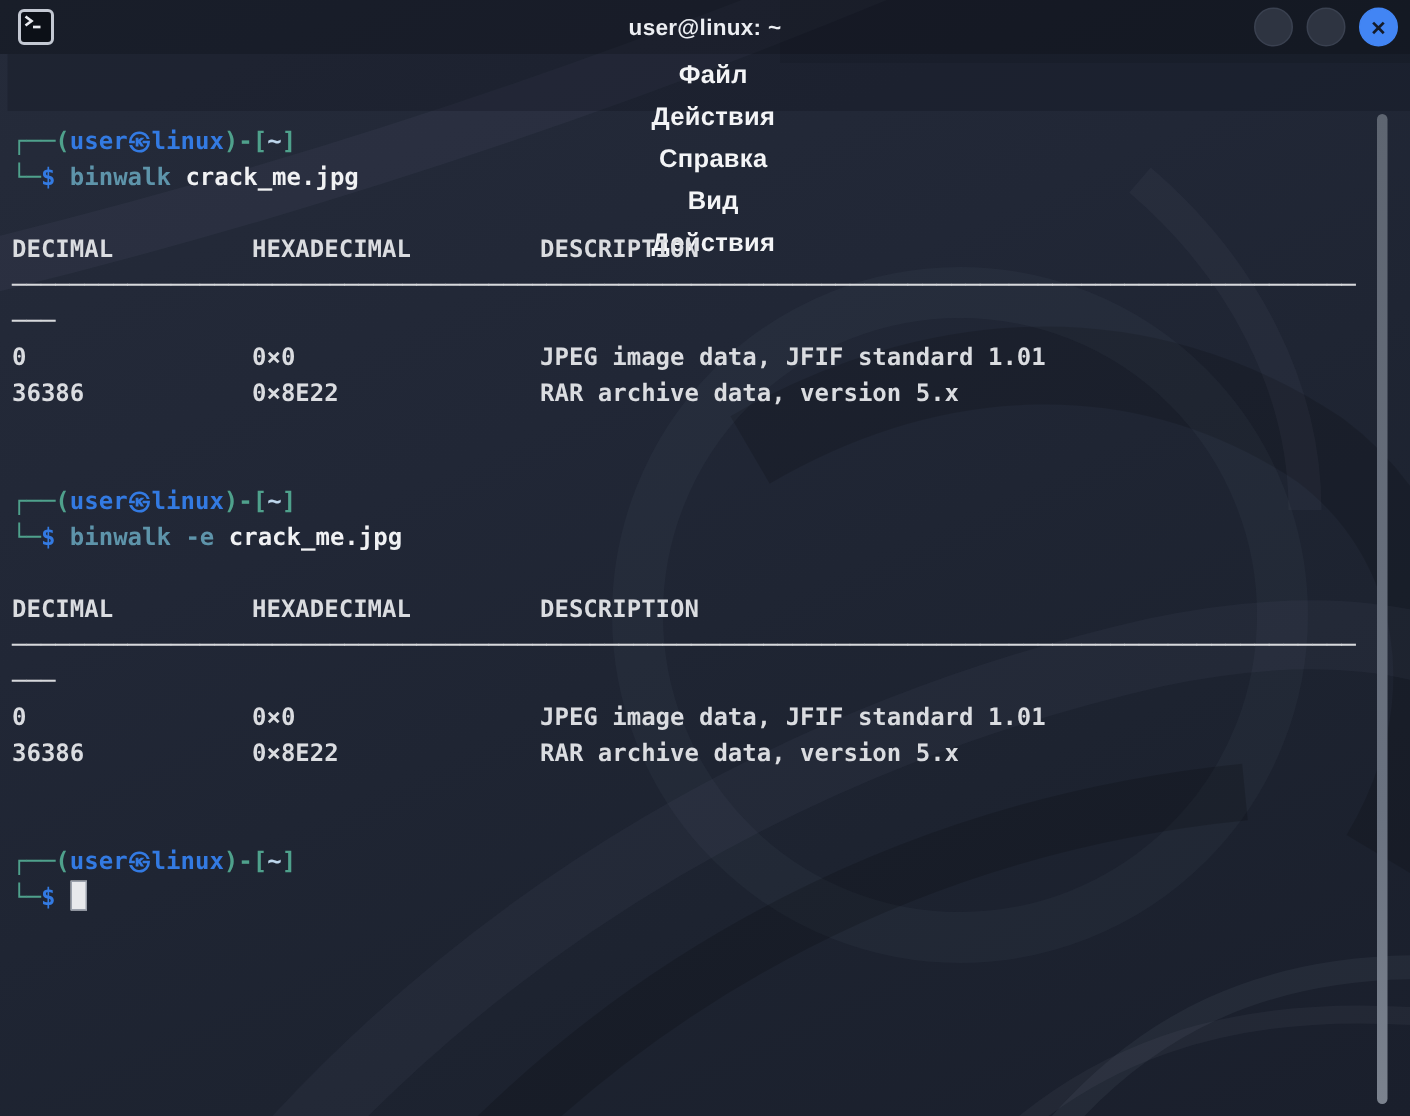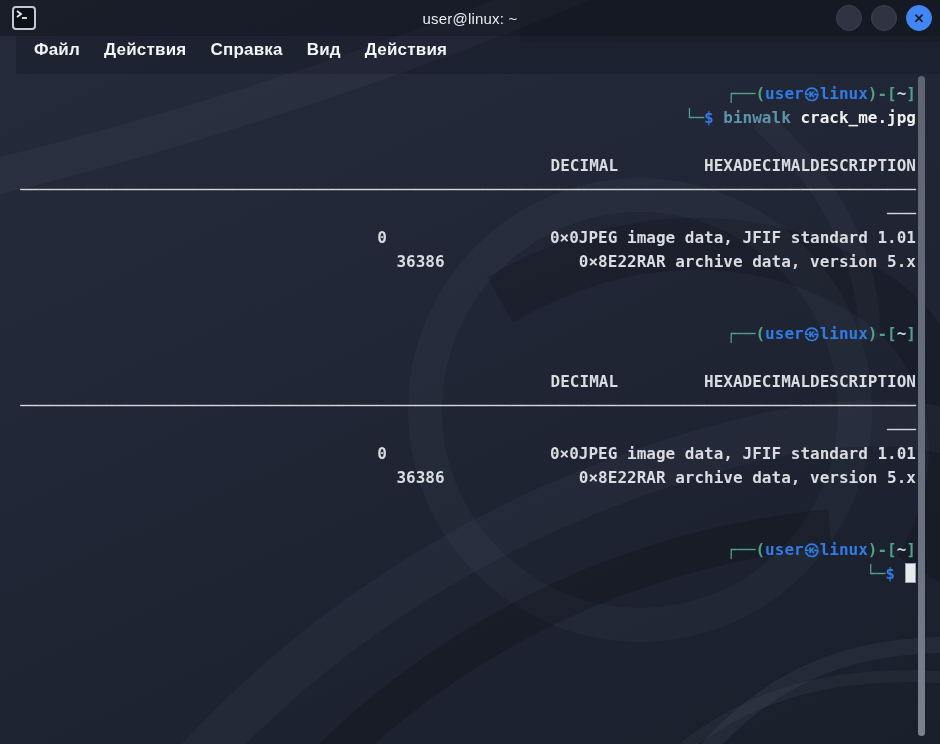--- a/index.html
+++ b/index.html
@@ -15,44 +15,44 @@
     background:rgba(9,12,19,0.42);
   }
   .app-icon{
     position:absolute;left:12px;top:6px;width:20px;height:20px;
     border:2px solid #c3c8d2;border-radius:4px;background:#0c1017;
     display:flex;align-items:flex-start;justify-content:flex-start;
   }
   .title-text{
     position:absolute;left:0;right:0;top:0;height:36px;
     display:flex;align-items:center;justify-content:center;
-    color:#eceef2;font-size:15px;font-weight:normal;letter-spacing:.2px;
+    color:#eceef2;font-size:15px;font-weight:bold;letter-spacing:.2px;
   }
   .controls{position:absolute;right:8px;top:5px;display:flex;gap:9px;}
   .wbtn{width:26px;height:26px;border-radius:50%;border:1px solid #3a4150;background:#2e3441;
         display:flex;align-items:center;justify-content:center;box-sizing:border-box;}
   .wbtn.close{background:#4285f4;border-color:#4285f4;color:#141a28;font-size:13px;font-weight:bold;line-height:1;}
   
   .menubar{
-    position:absolute;top:36px;left:16px;right:0;height:38px;
+    position:absolute;top:36px;left:5px;right:0;height:38px;
     background:rgba(14,18,27,0.28);
-    display:flex;padding-left:6px;box-sizing:border-box;
+    display:flex;align-items:center;padding-left:6px;box-sizing:border-box;flex-direction:column;
   }
   .menu-item{
     color:#f3f4f6;font-size:17px;font-weight:600;padding:4px 12px;border-radius:3px;
     letter-spacing:.2px;
   }
   
   .terminal{
     position:absolute;top:74px;left:0;right:0;bottom:0;
     padding:8px 24px 0 8px;
     font-family:"DejaVu Sans Mono","Liberation Mono",monospace;
     font-size:16px;font-weight:700;line-height:24px;color:#dadce0;
   }
-  .tline{height:24px;white-space:pre;text-align:right;}
+  .tline{height:24px;white-space:pre;}
   .c-green{color:#4fa18c;}
   .c-blue{color:#337ae2;}
   .c-path{color:#bdd6ec;}
   .c-cmd{color:#5e94aa;}
   .c-arg{color:#f0f1f3;}
   .sep{color:#d6d8db;letter-spacing:0;}
   .col1{display:inline-block;width:160px;}
   .col2{display:inline-block;width:192px;}
   .cursor{
     display:inline-block;width:11px;height:20px;background:#e8e9ec;
@@ -114,20 +114,21 @@
 
     <div class="tline"><span class="col1">DECIMAL</span><span class="col2">HEXADECIMAL</span><span>DESCRIPTION</span></div>
     <div class="tline sep">─────────────────────────────────────────────────────────────────────────────────────────────</div>
     <div class="tline sep">───</div>
     <div class="tline"><span class="col1">0</span><span class="col2">0×0</span><span>JPEG image data, JFIF standard 1.01</span></div>
     <div class="tline"><span class="col1">36386</span><span class="col2">0×8E22</span><span>RAR archive data, version 5.x</span></div>
     <div class="tline"></div>
     <div class="tline"></div>
 
     <div class="tline"><span class="c-green">┌──(</span><span class="c-blue">user㉿linux</span><span class="c-green">)-[</span><span class="c-path">~</span><span class="c-green">]</span></div>
+    <div class="tline"><span class="c-green">└─</span><span class="c-blue">$</span><span class="c-cmd"> binwalk</span><span class="c-cmd"> -e</span><span class="c-arg"> crack_me.jpg</span></div>
     <div class="tline"></div>
 
     <div class="tline"><span class="col1">DECIMAL</span><span class="col2">HEXADECIMAL</span><span>DESCRIPTION</span></div>
     <div class="tline sep">─────────────────────────────────────────────────────────────────────────────────────────────</div>
     <div class="tline sep">───</div>
     <div class="tline"><span class="col1">0</span><span class="col2">0×0</span><span>JPEG image data, JFIF standard 1.01</span></div>
     <div class="tline"><span class="col1">36386</span><span class="col2">0×8E22</span><span>RAR archive data, version 5.x</span></div>
     <div class="tline"></div>
     <div class="tline"></div>
 

